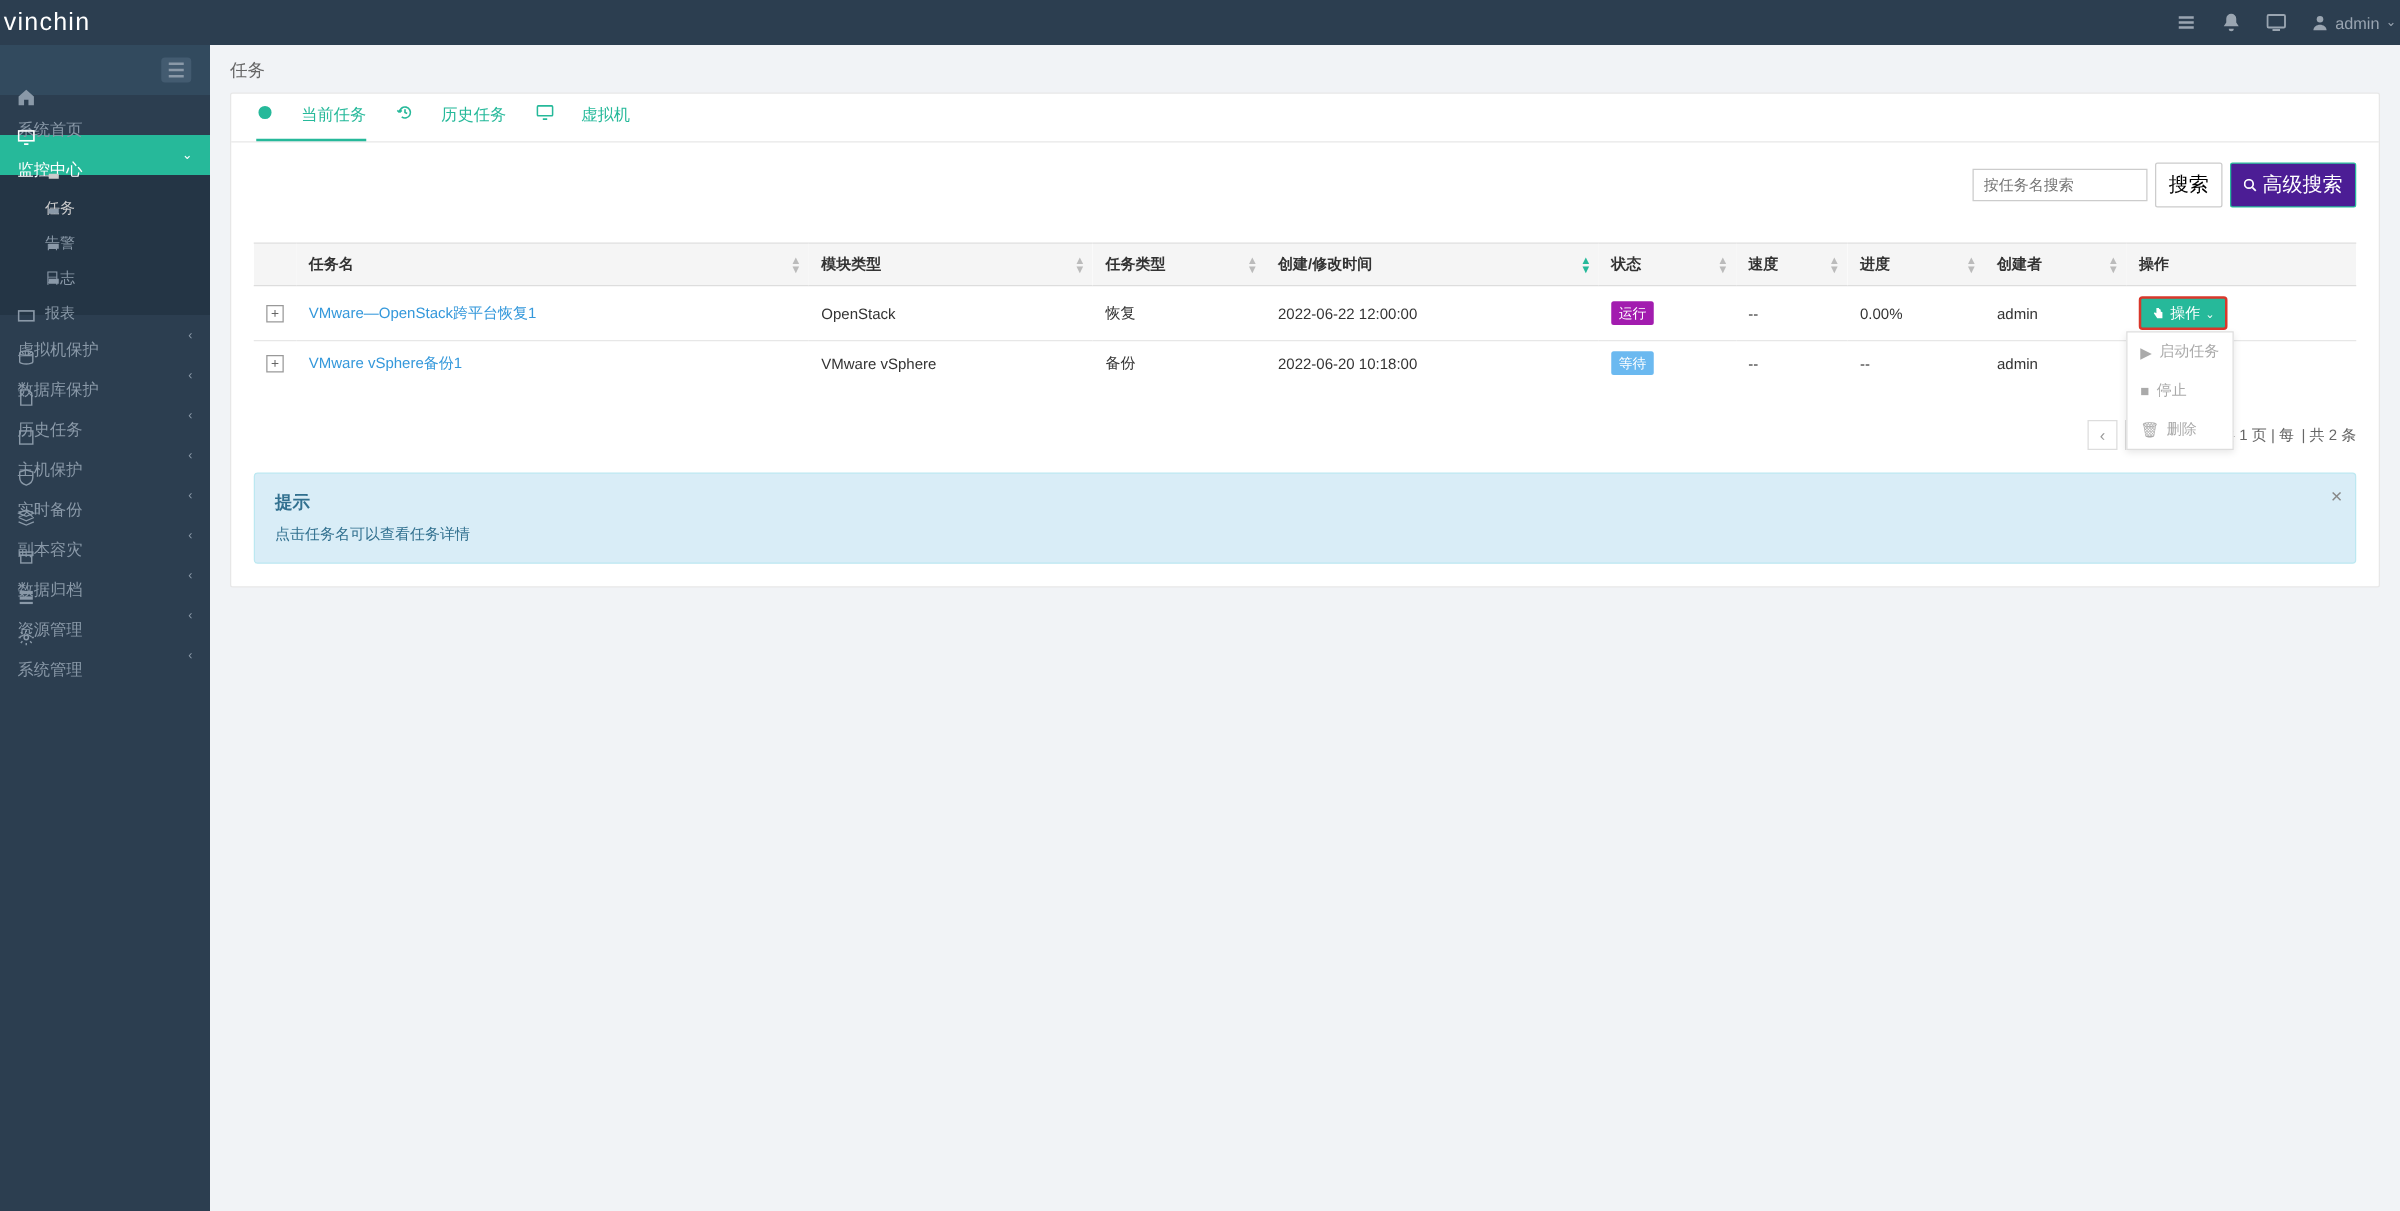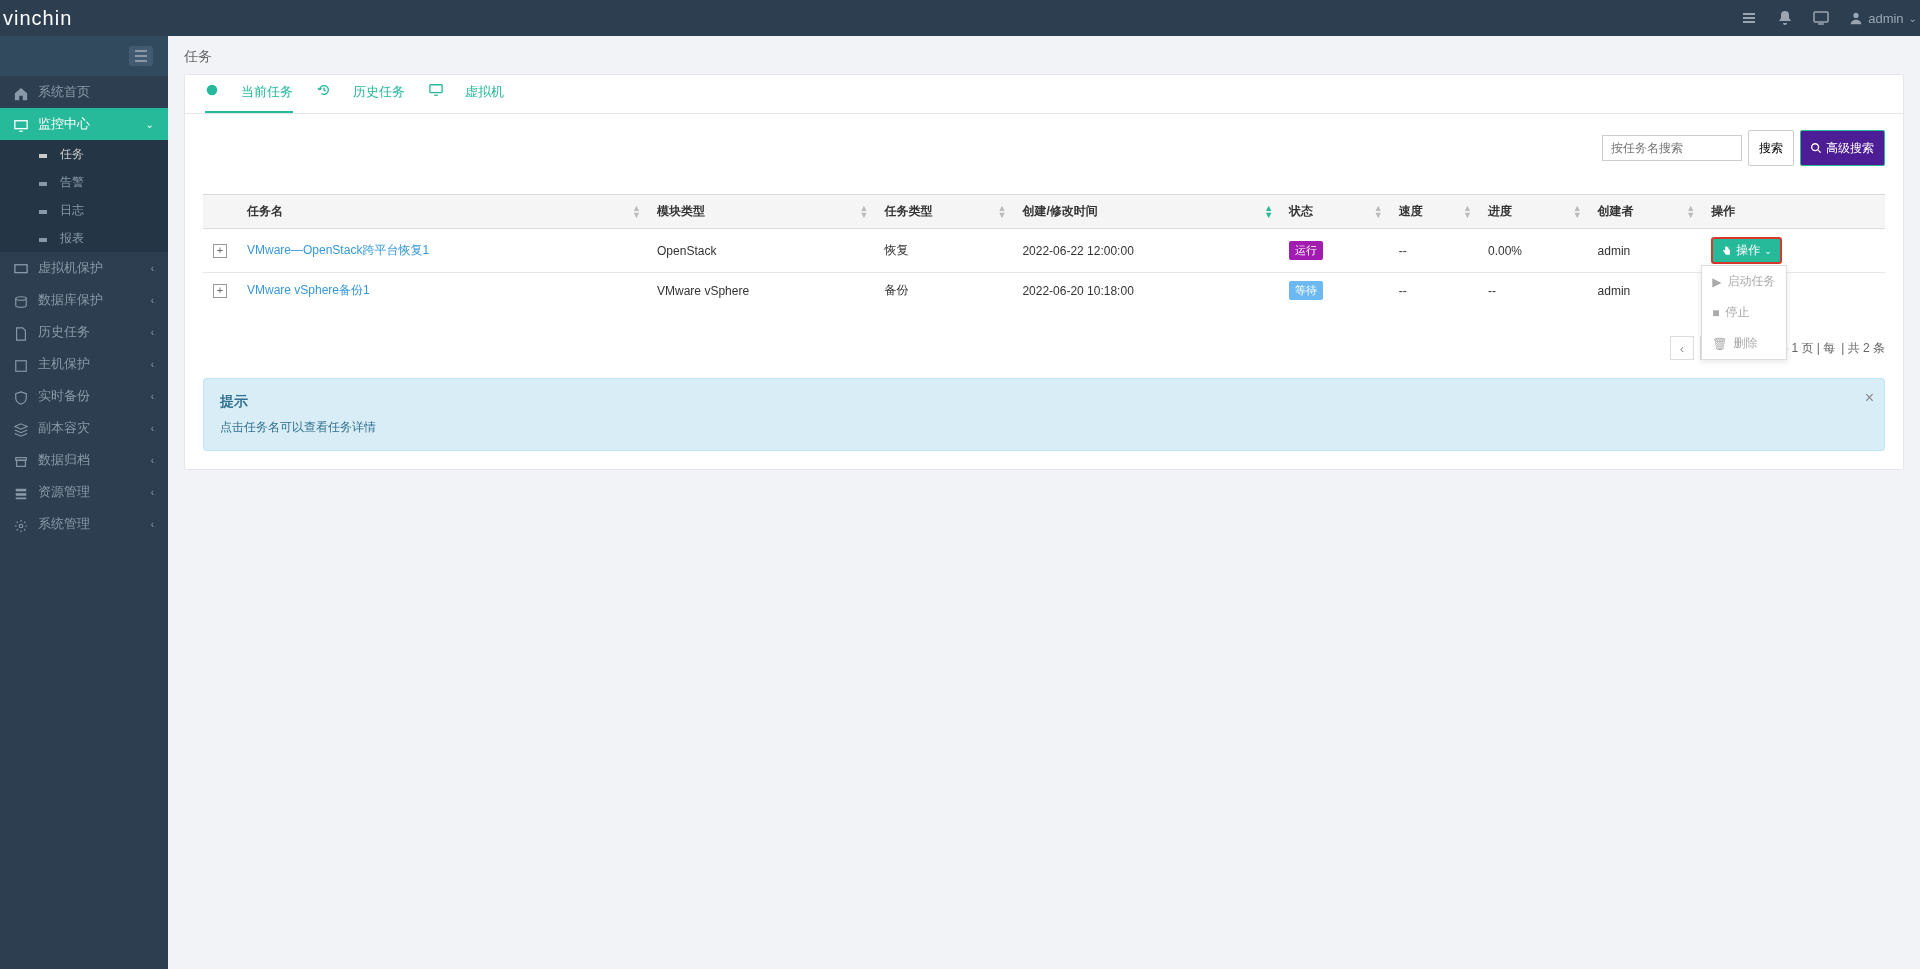--- a/index.html
+++ b/index.html
@@ -7,35 +7,35 @@
 .topbar { height: 36px; background: #2c3e50; display: flex; align-items: center; justify-content: space-between; padding: 0 3px; color: #fff; }
 .logo { font-size: 20px; font-weight: 300; letter-spacing: 1px; }
 .topbar-right { display: flex; align-items: center; gap: 20px; color: #9aa5b1; }
 .topbar-right .icon, .topbar-right .user { cursor: pointer; display: inline-flex; align-items: center; gap: 5px; }
 .sidebar { position: fixed; left: 0; top: 36px; bottom: 0; width: 168px; background: #2c3e50; color: #8a99a8; overflow-y: auto; }
 .sidebar-toggle { height: 40px; background: #324a5e; display: flex; align-items: center; justify-content: flex-end; padding-right: 15px; }
 .sidebar-toggle-btn { width: 24px; height: 20px; background: #435b70; border-radius: 3px; display: flex; flex-direction: column; justify-content: center; align-items: center; gap: 3px; cursor: pointer; }
 .sidebar-toggle-btn span { width: 12px; height: 2px; background: #8a99a8; }
 .menu-item { display: flex; align-items: center; height: 32px; padding: 0 14px; cursor: pointer; justify-content: space-between; font-size: 13px; }
 .menu-item.active { background: #26b99a; color: #fff; }
-.menu-item-left { display: flex; align-items: flex-end; gap: 10px; }
+.menu-item-left { display: flex; align-items: flex-start; gap: 10px; flex-direction: column; }
 .menu-ico { width: 14px; height: 14px; display: inline-flex; align-items: center; justify-content: center; }
 .submenu { background: #243545; }
 .submenu .menu-item { padding-left: 36px; height: 28px; font-size: 12px; }
 .submenu .menu-item.selected { color: #ccc; }
 .chev { font-size: 10px; }
 .main { margin-left: 168px; padding: 12px 16px; }
 .page-title { font-size: 14px; color: #666; margin-bottom: 8px; }
 .panel { background: #fff; border: 1px solid #e7e7e7; border-radius: 2px; }
 .tabs { display: flex; gap: 24px; padding: 8px 20px 0 20px; border-bottom: 1px solid #e7e7e7; }
 .tab { display: flex; align-items: flex-start; gap: 22px; padding-bottom: 10px; cursor: pointer; color: #26b99a; font-size: 13px; }
 .tab.active { border-bottom: 2px solid #26b99a; font-weight: 500; }
 .table-toolbar { display: flex; justify-content: flex-end; align-items: center; gap: 6px; padding: 16px 18px 10px 18px; }
 .search-input { width: 140px; height: 26px; border: 1px solid #ccc; padding: 0 8px; font-size: 12px; color: #0f172a; }
-.btn { height: 26px; padding: 17px 10px; font-size: 12px; border: 1px solid #ccc; background: #fff; cursor: pointer; display: inline-flex; align-items: center; gap: 4px; border-radius: 2px; }
+.btn { height: 26px; padding: 17px 10px; font-size: 16px; border: 1px solid #ccc; background: #fff; cursor: pointer; display: inline-flex; align-items: center; gap: 4px; border-radius: 2px; }
 .btn-teal { background: #4c1d95; border-color: #26b99a; color: #fff; }
 .table-wrap { padding: 18px 18px; }
 table { width: 100%; border-collapse: collapse; }
 th, td { text-align: left; padding: 8px 10px; border-top: 1px solid #e7e7e7; font-size: 12px; }
 thead th { background: #f5f5f5; font-weight: 600; border-top: 1px solid #ddd; border-bottom: 1px solid #ddd; position: relative; }
 thead th .sort { position: absolute; right: 6px; top: 50%; transform: translateY(-50%); color: #bbb; font-size: 9px; line-height: 7px; }
 thead th .sort.active-down { color: #26b99a; }
 .expand-btn { width: 14px; height: 14px; border: 1px solid #999; display: inline-flex; align-items: center; justify-content: center; font-size: 11px; color: #666; cursor: pointer; line-height: 1; }
 .task-link { color: #3498db; cursor: pointer; }
 .badge { display: inline-block; padding: 2px 6px; font-size: 11px; color: #fff; border-radius: 2px; }

